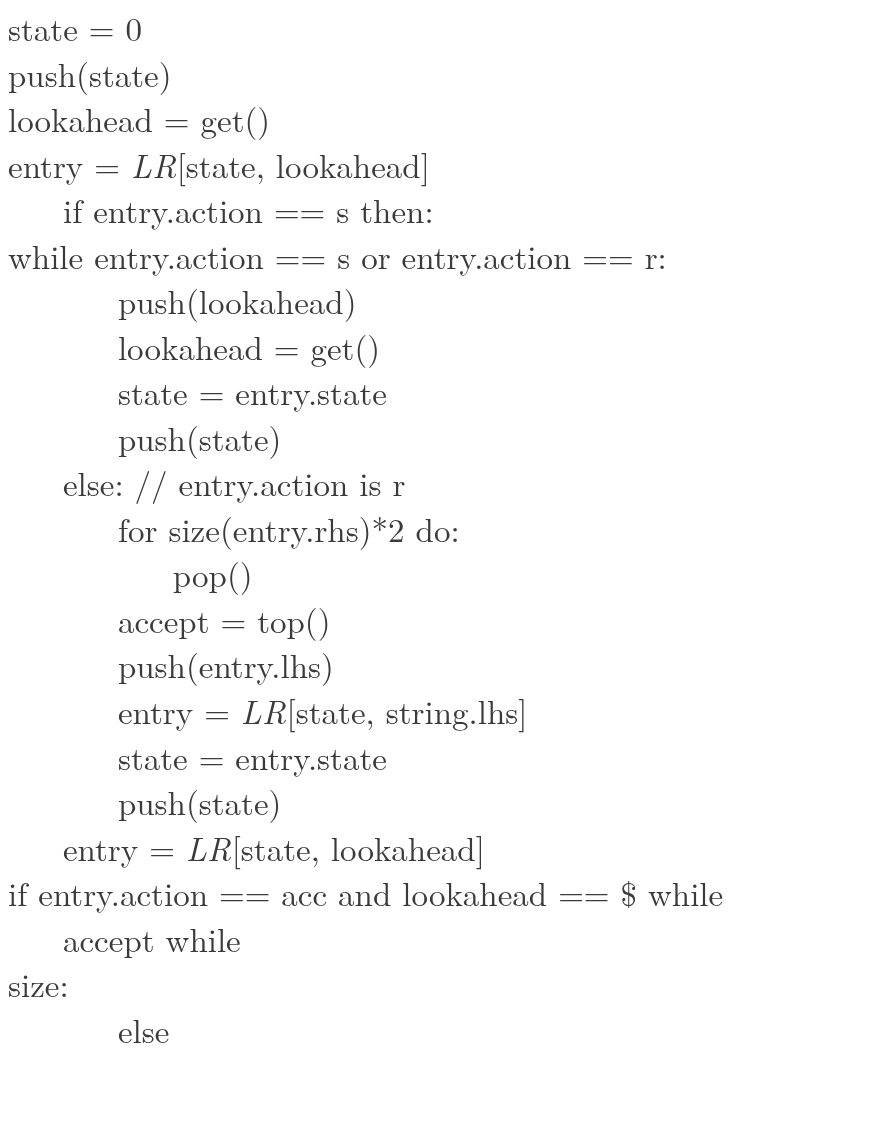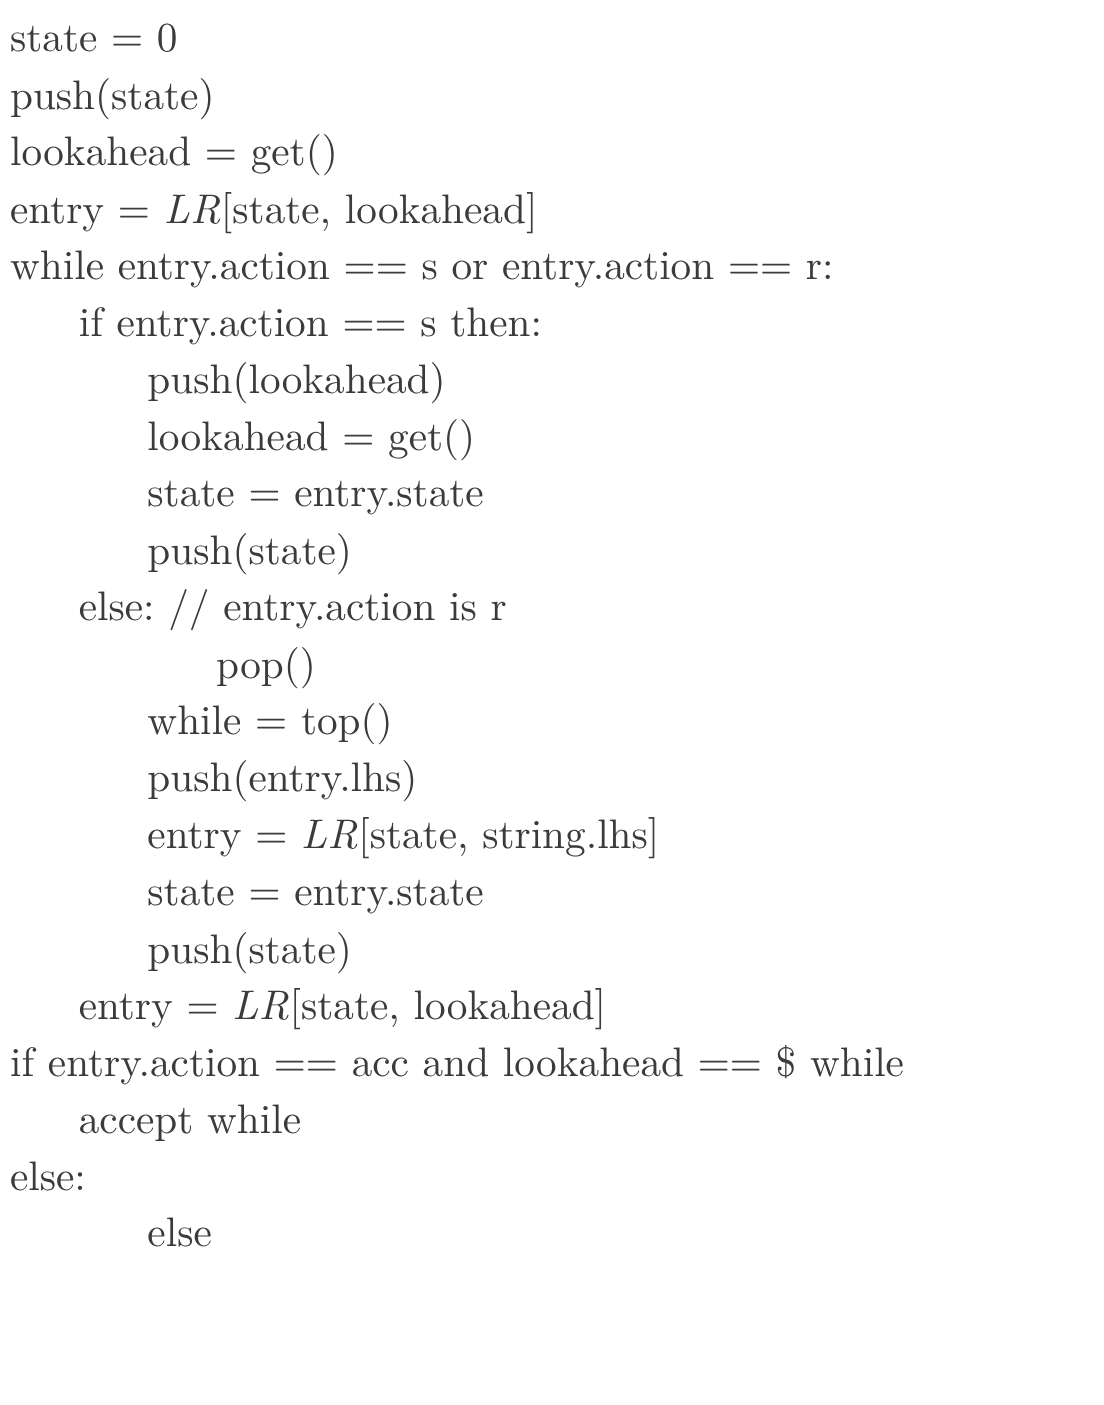--- a/index.html
+++ b/index.html
@@ -26,31 +26,32 @@
   }
 </style>
 </head>
 <body>
 
 <div id="code-block">
     <div class="line"><span>state = 0</span></div>
     <div class="line"><span>push(state)</span></div>
     <div class="line"><span>lookahead = get()</span></div>
     <div class="line"><span>entry = </span><span class="it">LR</span><span>[state, lookahead]</span></div>
+    <div class="line"><span>     </span><span>if entry.action == s then:</span></div>
     <div class="line"><span>while entry.action == s or entry.action == r:</span></div>
-    <div class="line"><span>     </span><span>if entry.action == s then:</span></div>
     <div class="line"><span>          </span><span>push(lookahead)</span></div>
     <div class="line"><span>          </span><span>lookahead = get()</span></div>
     <div class="line"><span>          </span><span>state = entry.state</span></div>
     <div class="line"><span>          </span><span>push(state)</span></div>
     <div class="line"><span>     </span><span>else: // entry.action is r</span></div>
+    <div class="line"><span>          </span><span>for size(entry.rhs)*2 do:</span></div>
     <div class="line"><span>               </span><span>pop()</span></div>
-    <div class="line"><span>          </span><span>while = top()</span></div>
+    <div class="line"><span>          </span><span>accept = top()</span></div>
     <div class="line"><span>          </span><span>push(entry.lhs)</span></div>
     <div class="line"><span>          </span><span>entry = </span><span class="it">LR</span><span>[state, string.lhs]</span></div>
     <div class="line"><span>          </span><span>state = entry.state</span></div>
     <div class="line"><span>          </span><span>push(state)</span></div>
     <div class="line"><span>     </span><span>entry = </span><span class="it">LR</span><span>[state, lookahead]</span></div>
     <div class="line"><span>if entry.action == acc and lookahead == $ while</span></div>
     <div class="line"><span>     </span><span>accept while</span></div>
-    <div class="line"><span>else:</span></div>
+    <div class="line"><span>size:</span></div>
     <div class="line"><span>          </span><span>else</span></div>
   </div>
 
 </body></html>

